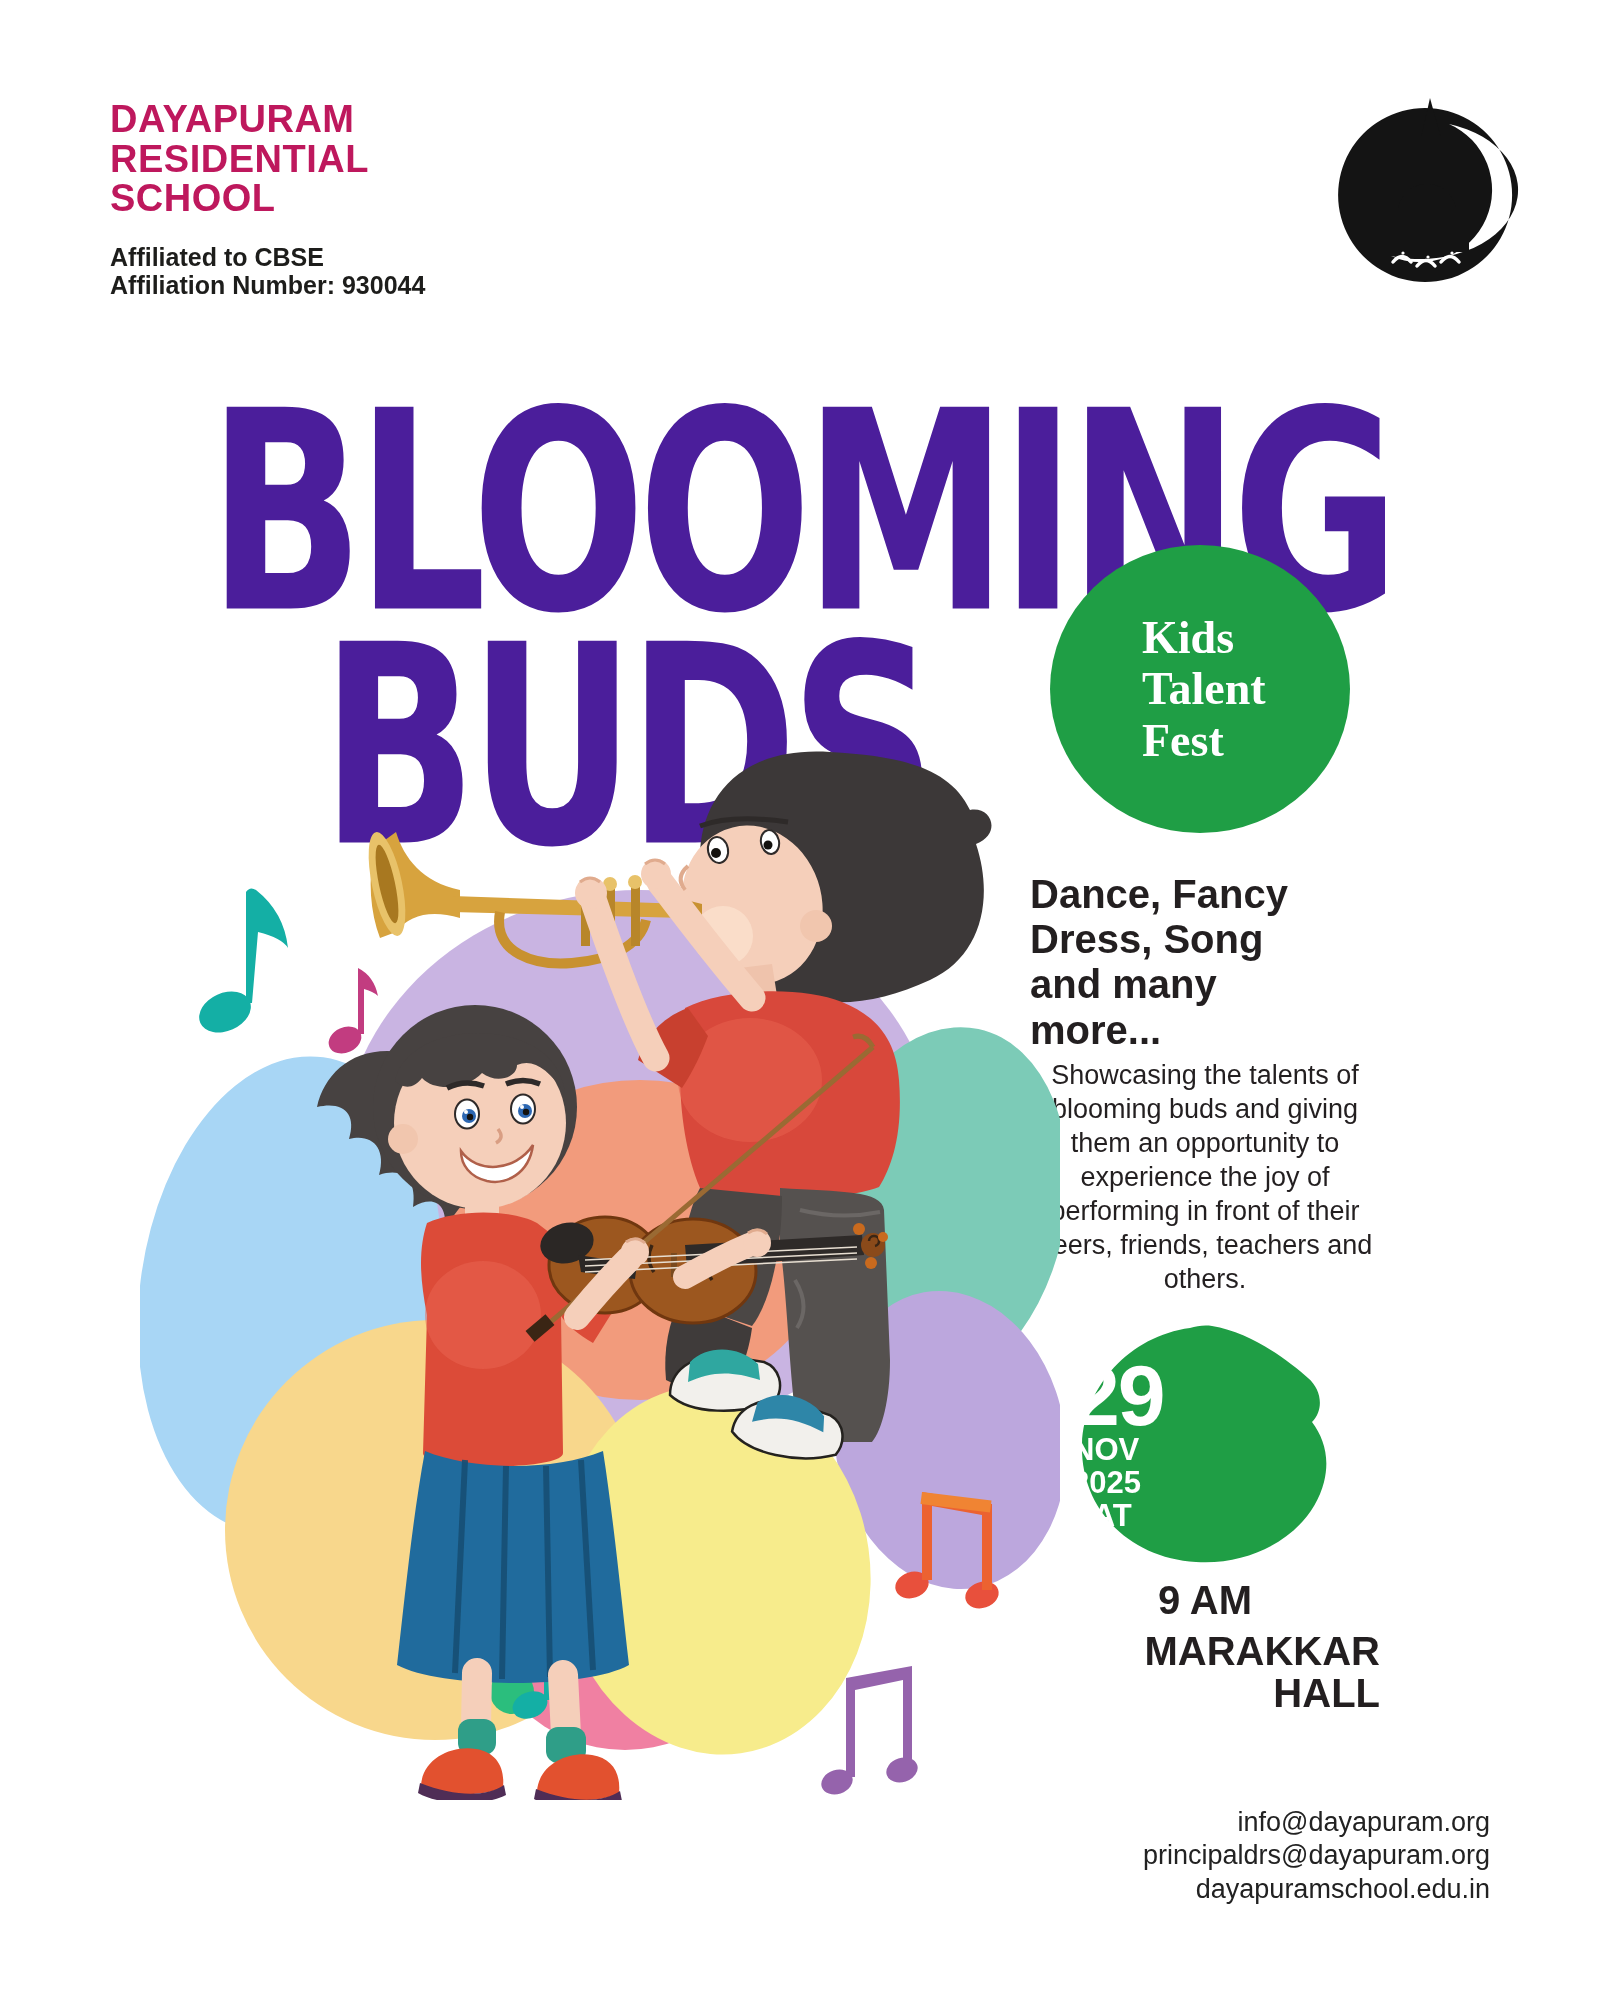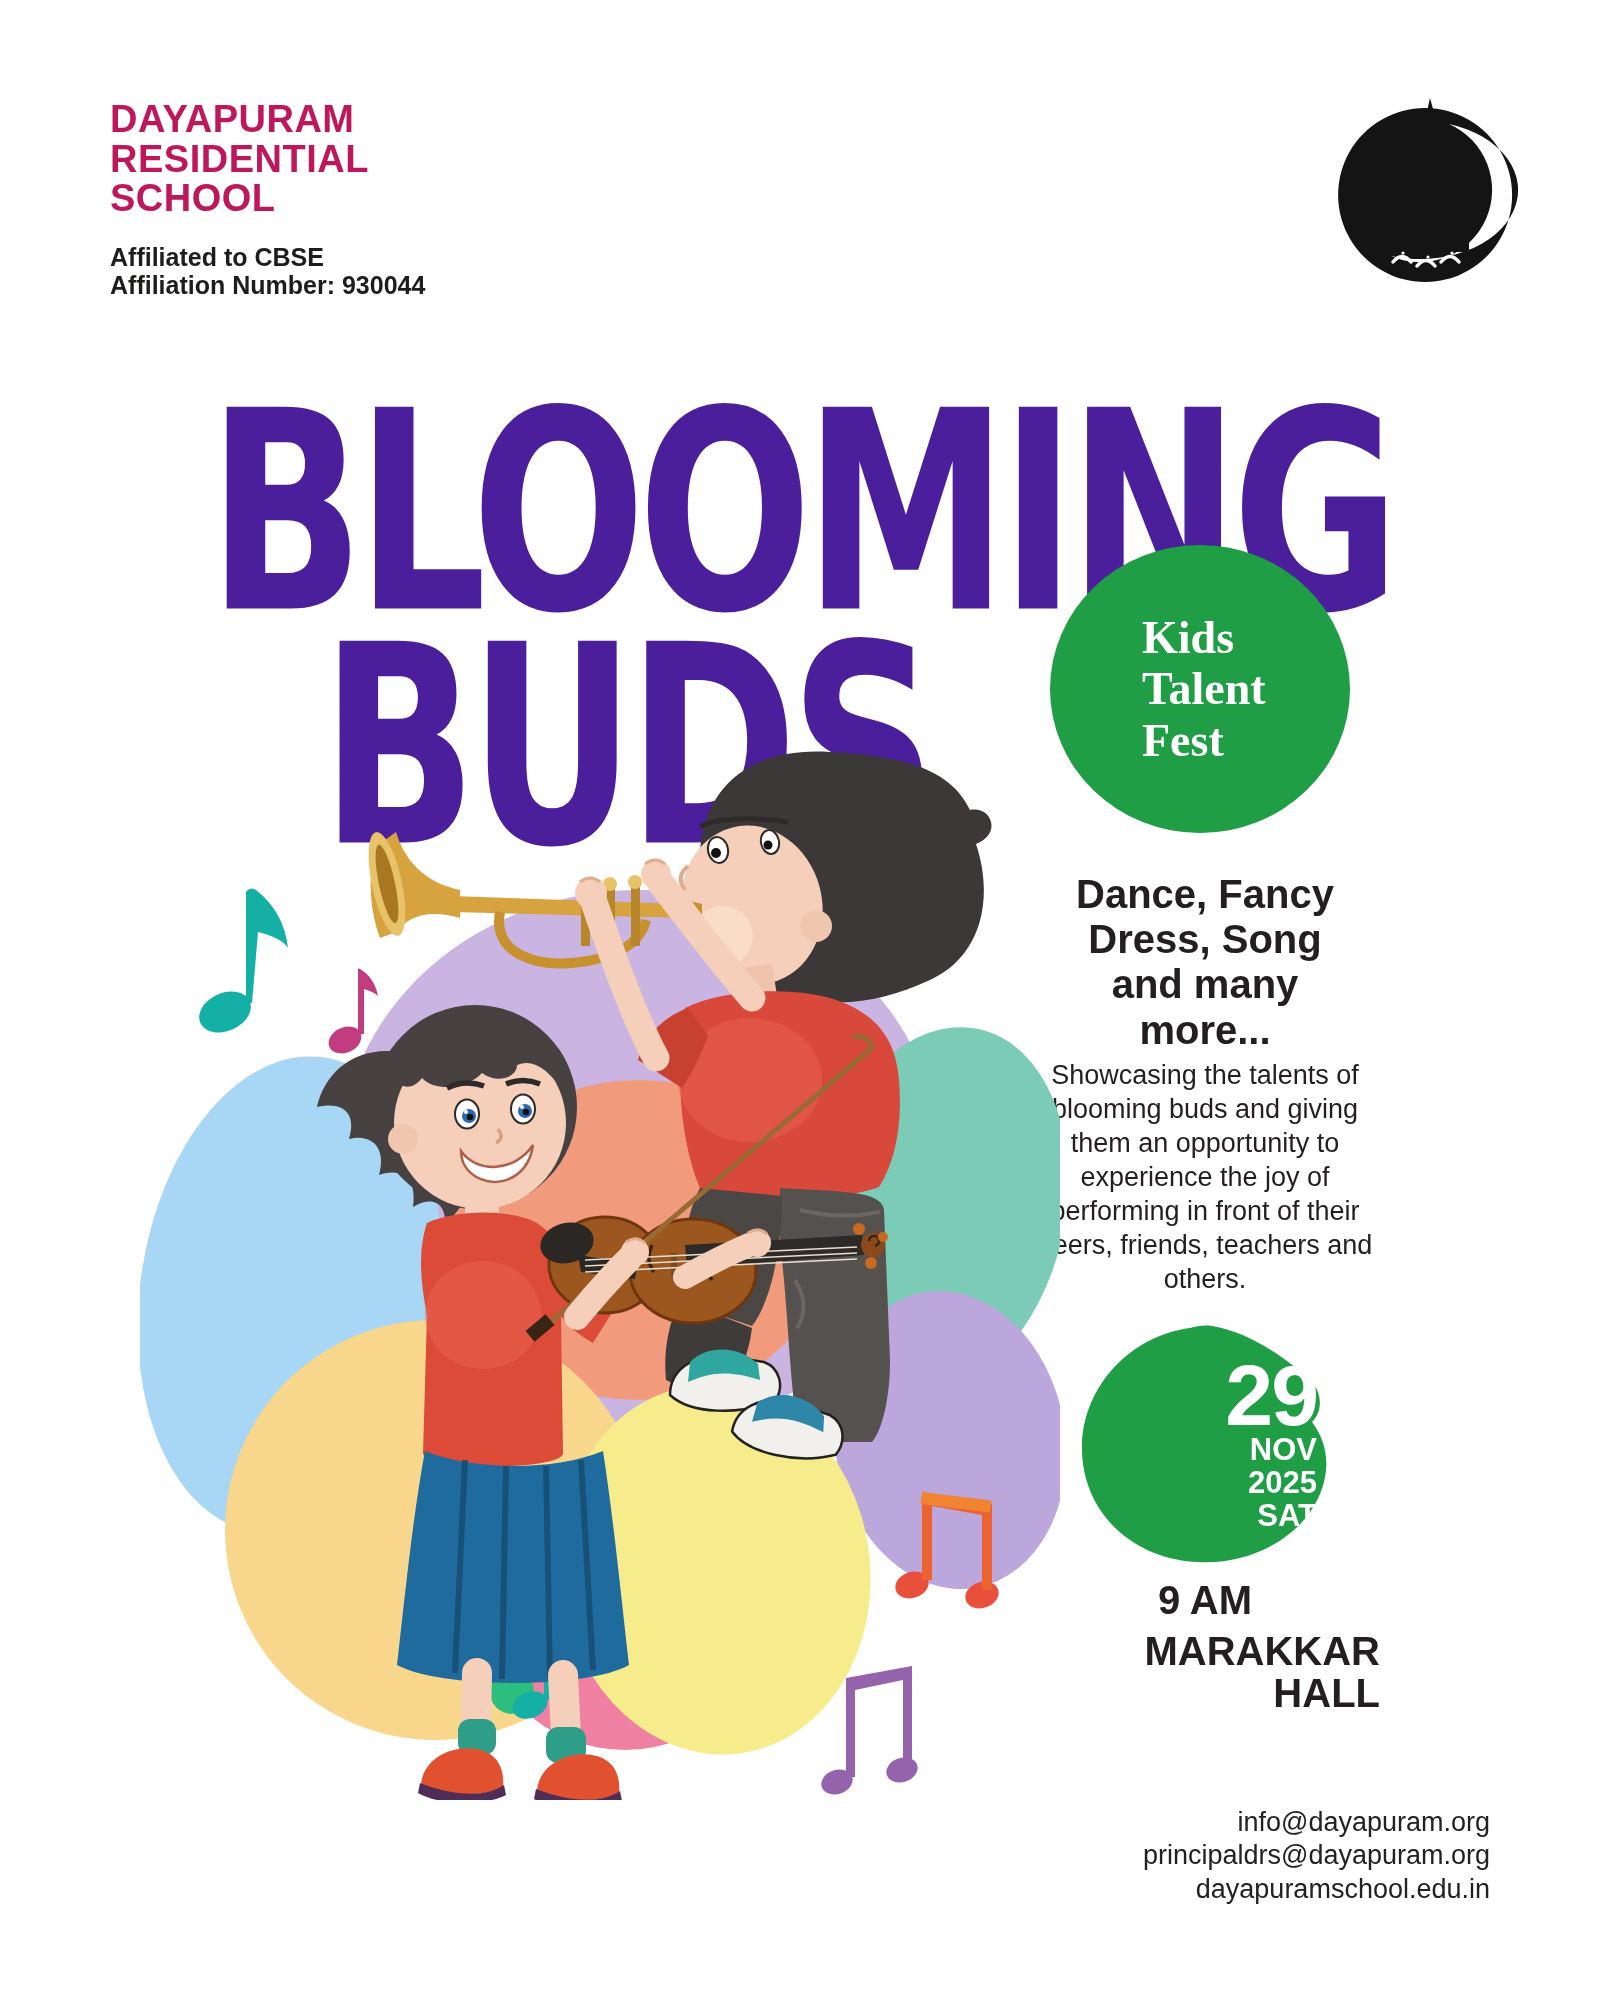--- a/index.html
+++ b/index.html
@@ -21,30 +21,30 @@
 
   
   .badge { position:absolute; left:1050px; top:545px; width:300px; height:288px; border-radius:50%;
            background:#1F9E45; z-index:5; display:flex; align-items:center;font-family:Liberation Serif, serif; }
   .badge-text { padding-left:92px; color:#ffffff; font-size:46px; font-weight:bold; line-height:1.12; white-space:pre-line; }
 
   
   .illustration { position:absolute; left:140px; top:740px; width:920px; height:1060px; z-index:6; }
 
   
-  .highlights { position:absolute; left:1030px; top:872px; width:350px; z-index:4; text-align:center;
+  .highlights { position:absolute; left:1030px; top:872px; width:350px; z-index:4; 
                 font-size:40px; font-weight:bold; line-height:1.13; white-space:pre-line; color:#231f20; }
   .description { position:absolute; left:1035px; top:1058px; width:340px; z-index:4; text-align:center;
                  font-size:27px; line-height:1.26; color:#231f20; }
 
   
   .date-blob { position:absolute; left:1072px; top:1320px; width:265px; height:250px; z-index:4; }
   .date-blob svg { position:absolute; left:0; top:0; }
   .date-text { position:absolute; left:0; top:0; width:245px; height:250px; display:flex; flex-direction:column;
-               align-items:flex-end; justify-content:center; color:#fff; text-align:center; }
+               align-items:flex-start; justify-content:center; color:#fff; text-align:center; }
   .date-day { font-size:86px; font-weight:bold; line-height:.9; letter-spacing:-2px; }
   .date-sub { font-size:31px; font-weight:bold; line-height:1.06; }
 
   .time-text { position:absolute; left:1050px; top:1578px; width:310px; z-index:4; text-align:center;
                font-size:40px; font-weight:bold; color:#231f20; }
   .venue-text { position:absolute; left:1030px; top:1630px; width:350px; z-index:4; text-align:right;
                 font-size:40px; font-weight:bold; line-height:1.06; white-space:pre-line; color:#231f20; }
 
   
   .footer-left { position:absolute; left:95px; top:1838px; z-index:4; font-size:27px; line-height:1.22; color:#222; }

